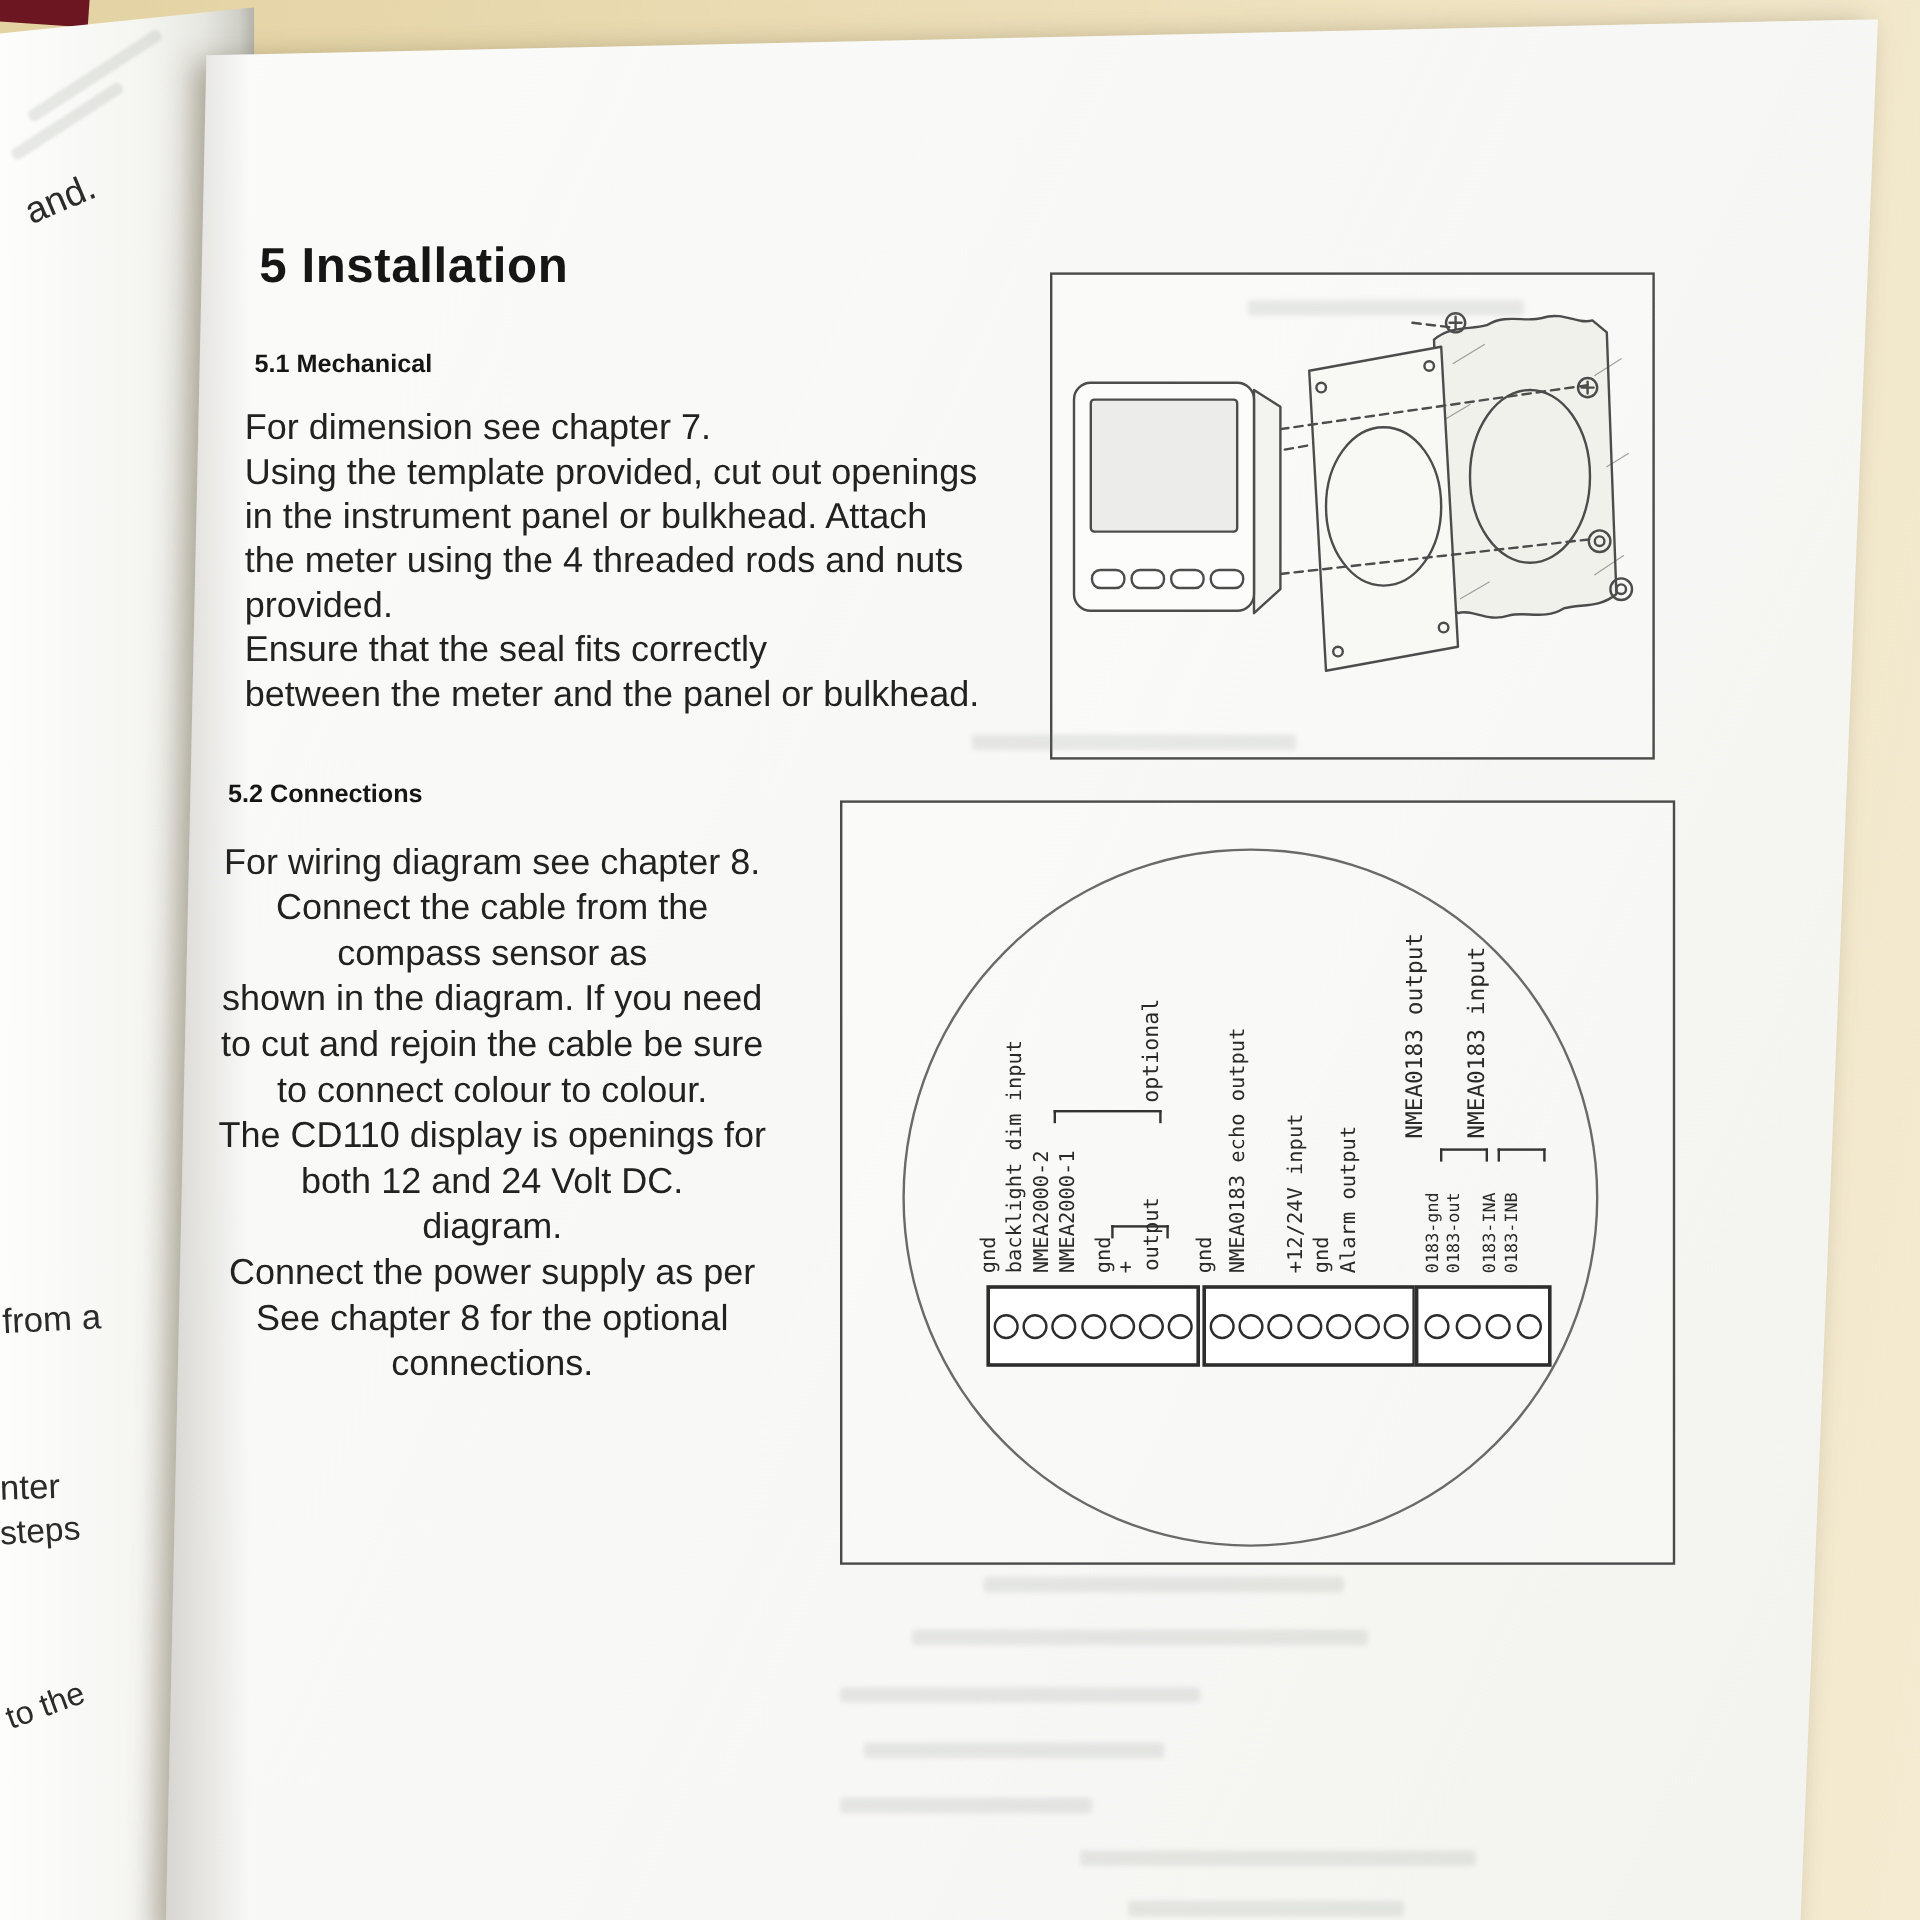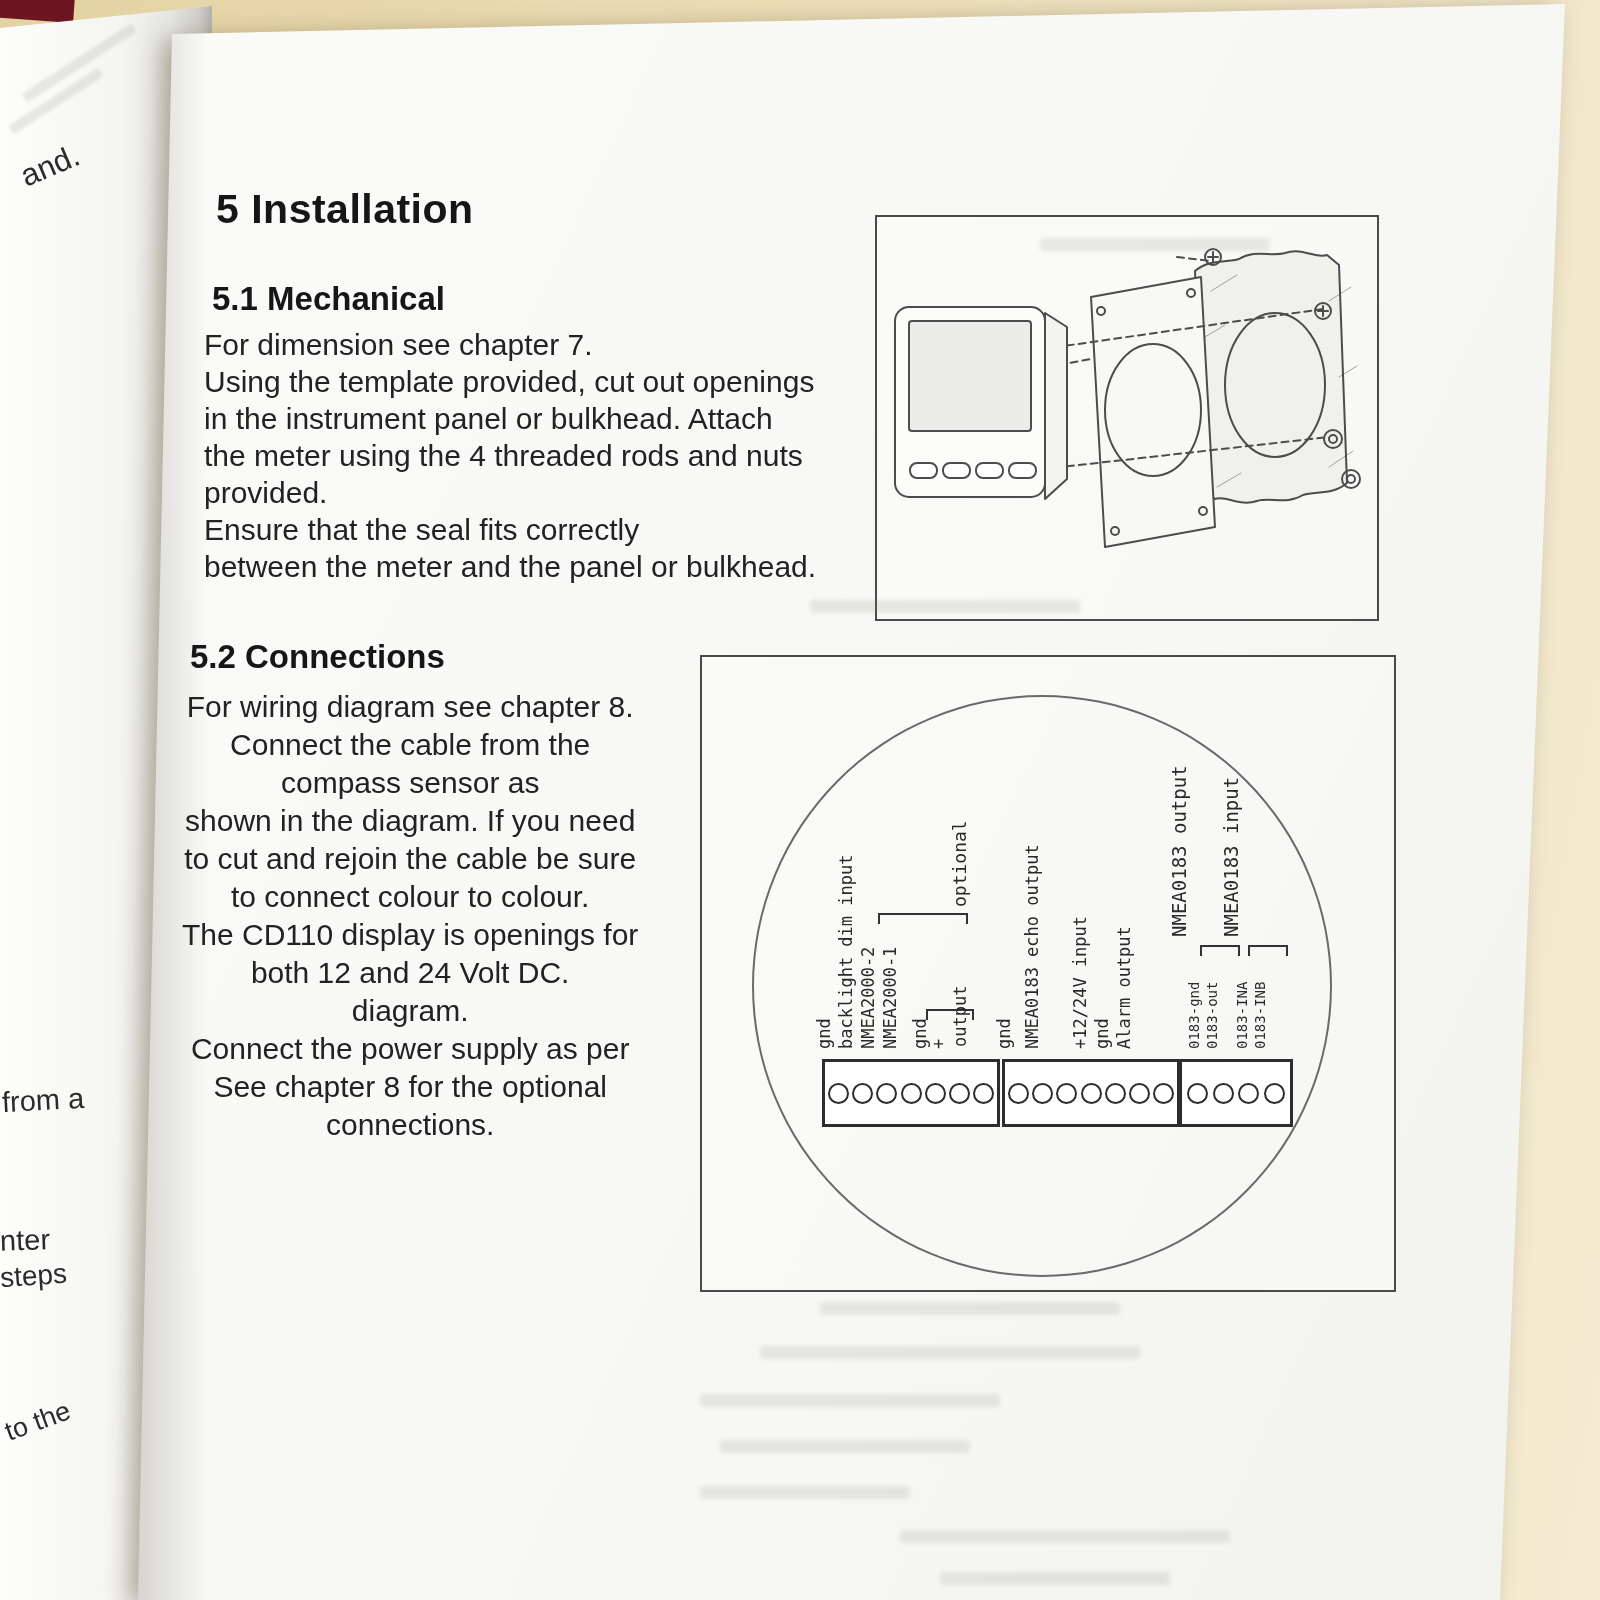--- a/index.html
+++ b/index.html
@@ -10,34 +10,34 @@
   }
   
   .under-page{
     position:absolute;left:0;top:0;width:212px;height:1600px;
     background:linear-gradient(to right,#fdfdfc 0%,#f5f5f2 55%,#e7e7e2 80%,#cfcfc8 94%,#b3b3ac 100%);
     clip-path:polygon(0px 28px,212px 6px,212px 1600px,0px 1600px);
   }
   .frag{position:absolute;color:#2b2b2b;white-space:nowrap;}
   .scribble{position:absolute;background:#8d948a;opacity:.18;border-radius:4px;filter:blur(1.5px);}
   
-  .page-wrap{position:absolute;inset:0;filter:drop-shadow(-10px 5px 12px rgba(70,58,25,.38));}
+  .page-wrap{position:absolute;inset:0;filter:drop-shadow(-10px 5px 12px rgba(70,58,25,.38));margin-top:12px;}
   .main-page{
     position:absolute;left:0;top:0;width:1600px;height:1600px;
     background:linear-gradient(115deg,#fbfbfa 0%,#f7f7f5 60%,#f2f2ee 100%);
     clip-path:polygon(172px 34px,1565px 4px,1500px 1600px,138px 1600px);
   }
   .left-inner-shade{
     position:absolute;left:138px;top:0;width:70px;height:1600px;
     background:linear-gradient(to right,rgba(90,85,70,.22),rgba(90,85,70,0));
   }
   .corner-red{position:absolute;left:-12px;top:-4px;width:86px;height:24px;background:#6b1620;transform:rotate(4deg);}
   
   .h1{position:absolute;font-weight:bold;font-size:41px;letter-spacing:.5px;color:#161616;}
-  .h2{position:absolute;font-weight:bold;font-size:33px;color:#161616;}
+  .h2{position:absolute;font-weight:bold;font-size:21px;color:#161616;}
   .para{position:absolute;font-size:30px;color:#222;}
   .para .ln{height:37px;line-height:37px;white-space:nowrap;}
   .para2 .ln{height:38px;line-height:38px;}
   
   .figbox{position:absolute;border:2px solid #4a4a4a;background:rgba(255,255,255,.25);}
   
   .big-circle{position:absolute;border:2px solid #6a6a6a;border-radius:50%;}
   .tblock{position:absolute;border:3px solid #2d2d2d;background:#fff;display:flex;align-items:center;justify-content:space-evenly;}
   .hole{width:17px;height:17px;border:2.5px solid #2d2d2d;border-radius:50%;background:#fff;}
   .vlab{

